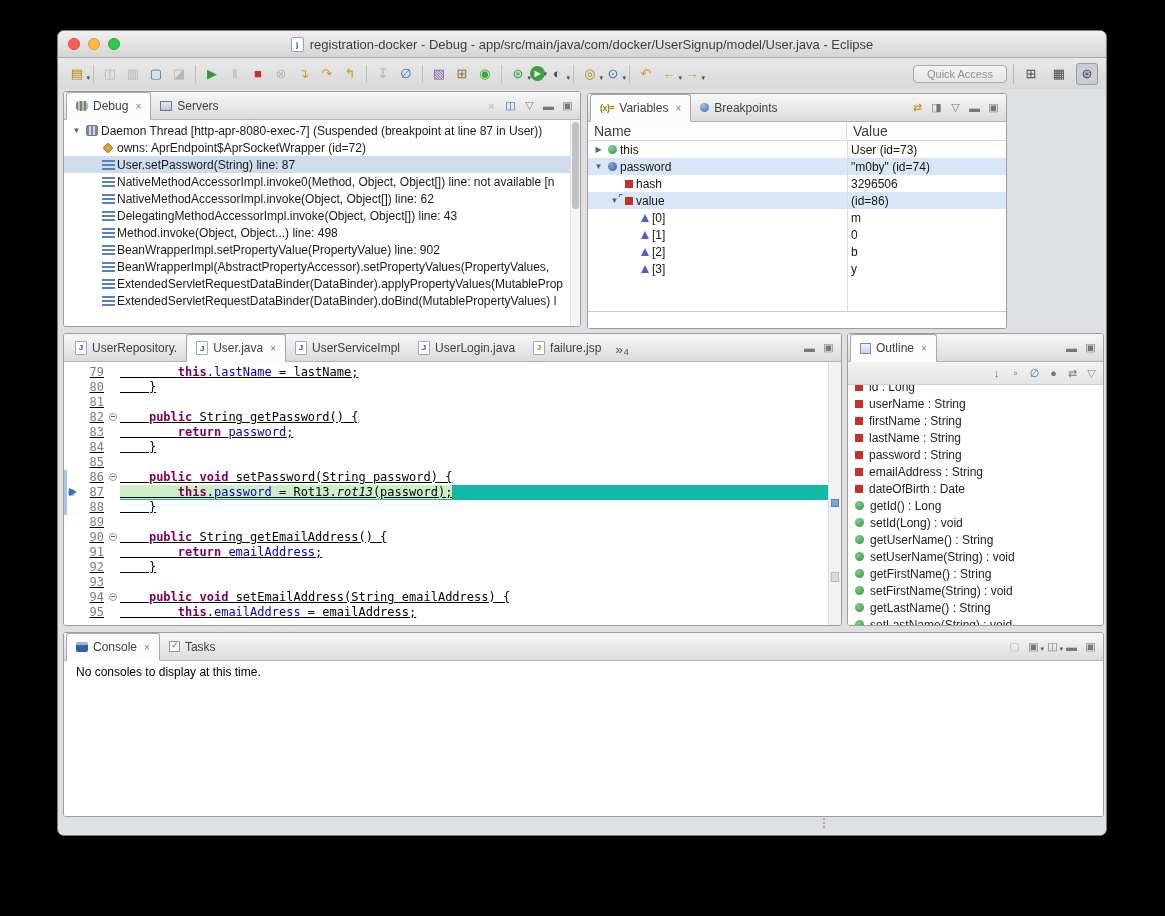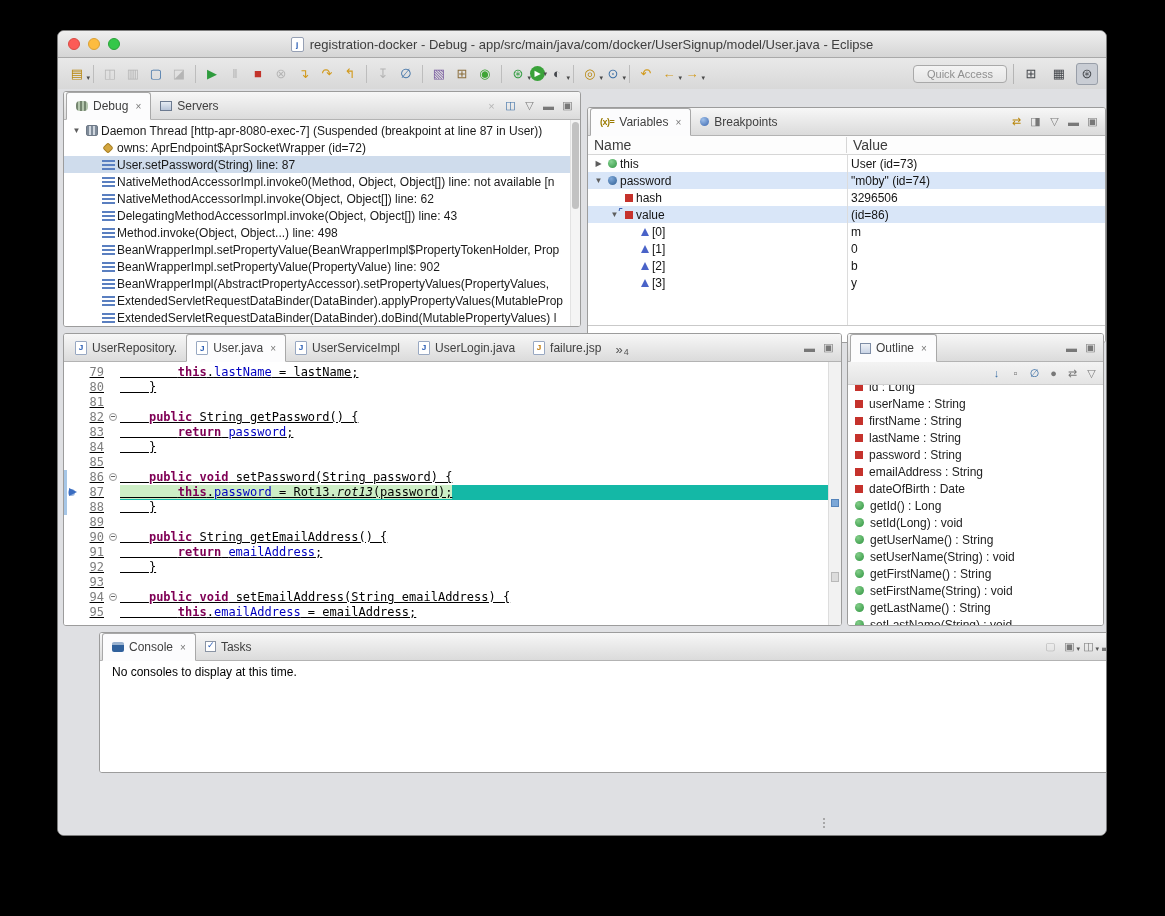--- a/index.html
+++ b/index.html
@@ -33,24 +33,24 @@
   .toolbar-right{margin-left:auto;display:flex;align-items:center;gap:6px;}
   .quick-access{border:1px solid #a9a9a9;border-radius:4px;color:#8f8f8f;font-size:11px;
                 padding:2px 13px;background:linear-gradient(#f4f4f4,#e5e5e5);}
   .tsep{width:1px;height:20px;background:#b5b5b5;}
   .tbi.active{background:#c9cdd4;border:1px solid #989ea8;box-sizing:border-box;}
   
   .workbench{position:absolute;top:58px;left:0;right:0;bottom:0;background:#dfe0e3;}
   .panel{position:absolute;background:#fff;border:1px solid #9c9c9c;border-radius:3px;overflow:hidden;
          display:flex;flex-direction:column;box-sizing:border-box;}
   #debug-panel{left:5px;top:2px;width:518px;height:236px;}
-  #vars-panel{left:529px;top:18px;width:519px;height:236px;}
+  #vars-panel{left:529px;top:4px;width:420px;height:236px;}
   #editor-panel{left:5px;top:244px;width:779px;height:293px;}
   #outline-panel{left:789px;top:244px;width:257px;height:293px;}
-  #console-panel{left:5px;top:543px;width:1041px;height:141px;margin-left:36px;}
+  #console-panel{left:5px;top:543px;width:1041px;height:185px;}
   .tabbar{height:27px;min-height:27px;background:linear-gradient(#f7f7f7,#dbdbdb);border-bottom:1px solid #b3b3b3;
           display:flex;align-items:stretch;padding-left:2px;}
   .vtab{display:flex;align-items:center;gap:5px;padding:0 9px;font-size:12px;color:#404040;white-space:nowrap;}
   .vtab.sel{background:#fcfcfd;border:1px solid #a8a8a8;border-bottom:1px solid #fcfcfd;
             border-radius:3px 3px 0 0;margin-bottom:-1px;}
   .vticon{display:inline-flex;align-items:center;justify-content:center;}
   .tab-close{font-size:10px;color:#777;margin-left:2px;}
   .tab-close:empty{display:none;}
   .actions{margin-left:auto;display:flex;align-items:center;gap:2px;padding-right:4px;}
   .act{width:17px;height:17px;font-size:11px;display:flex;align-items:center;justify-content:center;position:relative;}
@@ -329,28 +329,20 @@
 
           <div class="trow">
             <span class="tw d1"></span>
             <span class="exp"></span>
             <span class="tic">
               <i class=" stack-frame-icon"></i>
             </span>
             <span class="tlabel">Method.invoke(Object, Object...) line: 498</span>
           </div>
 
-          <div class="trow">
-            <span class="tw d1"></span>
-            <span class="exp"></span>
-            <span class="tic">
-              <i class=" stack-frame-icon"></i>
-            </span>
-            <span class="tlabel">BeanWrapperImpl.setPropertyValue(BeanWrapperImpl$PropertyTokenHolder, Prop</span>
-          </div>
 
           <div class="trow">
             <span class="tw d1"></span>
             <span class="exp"></span>
             <span class="tic">
               <i class=" stack-frame-icon"></i>
             </span>
             <span class="tlabel">BeanWrapperImpl.setPropertyValue(PropertyValue) line: 902</span>
           </div>
 

